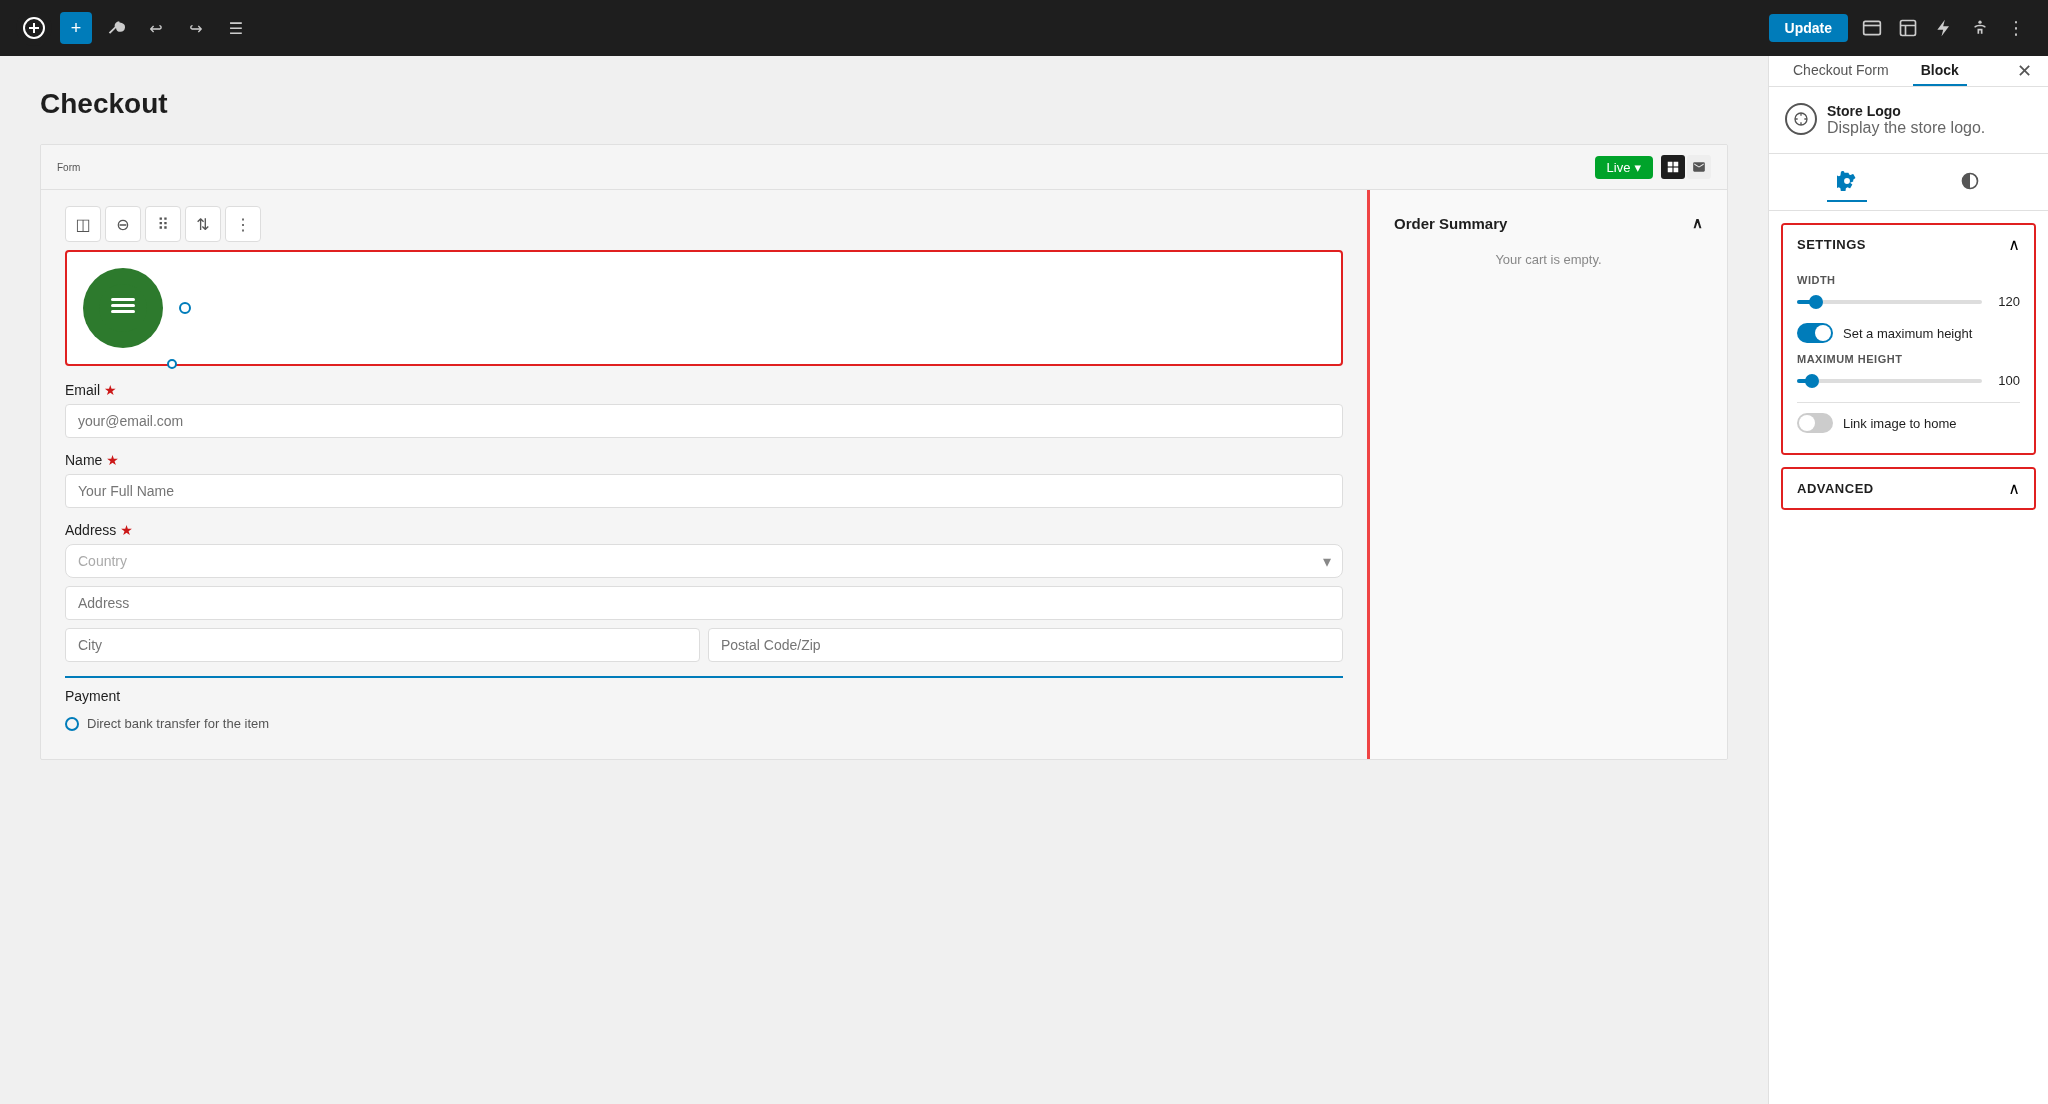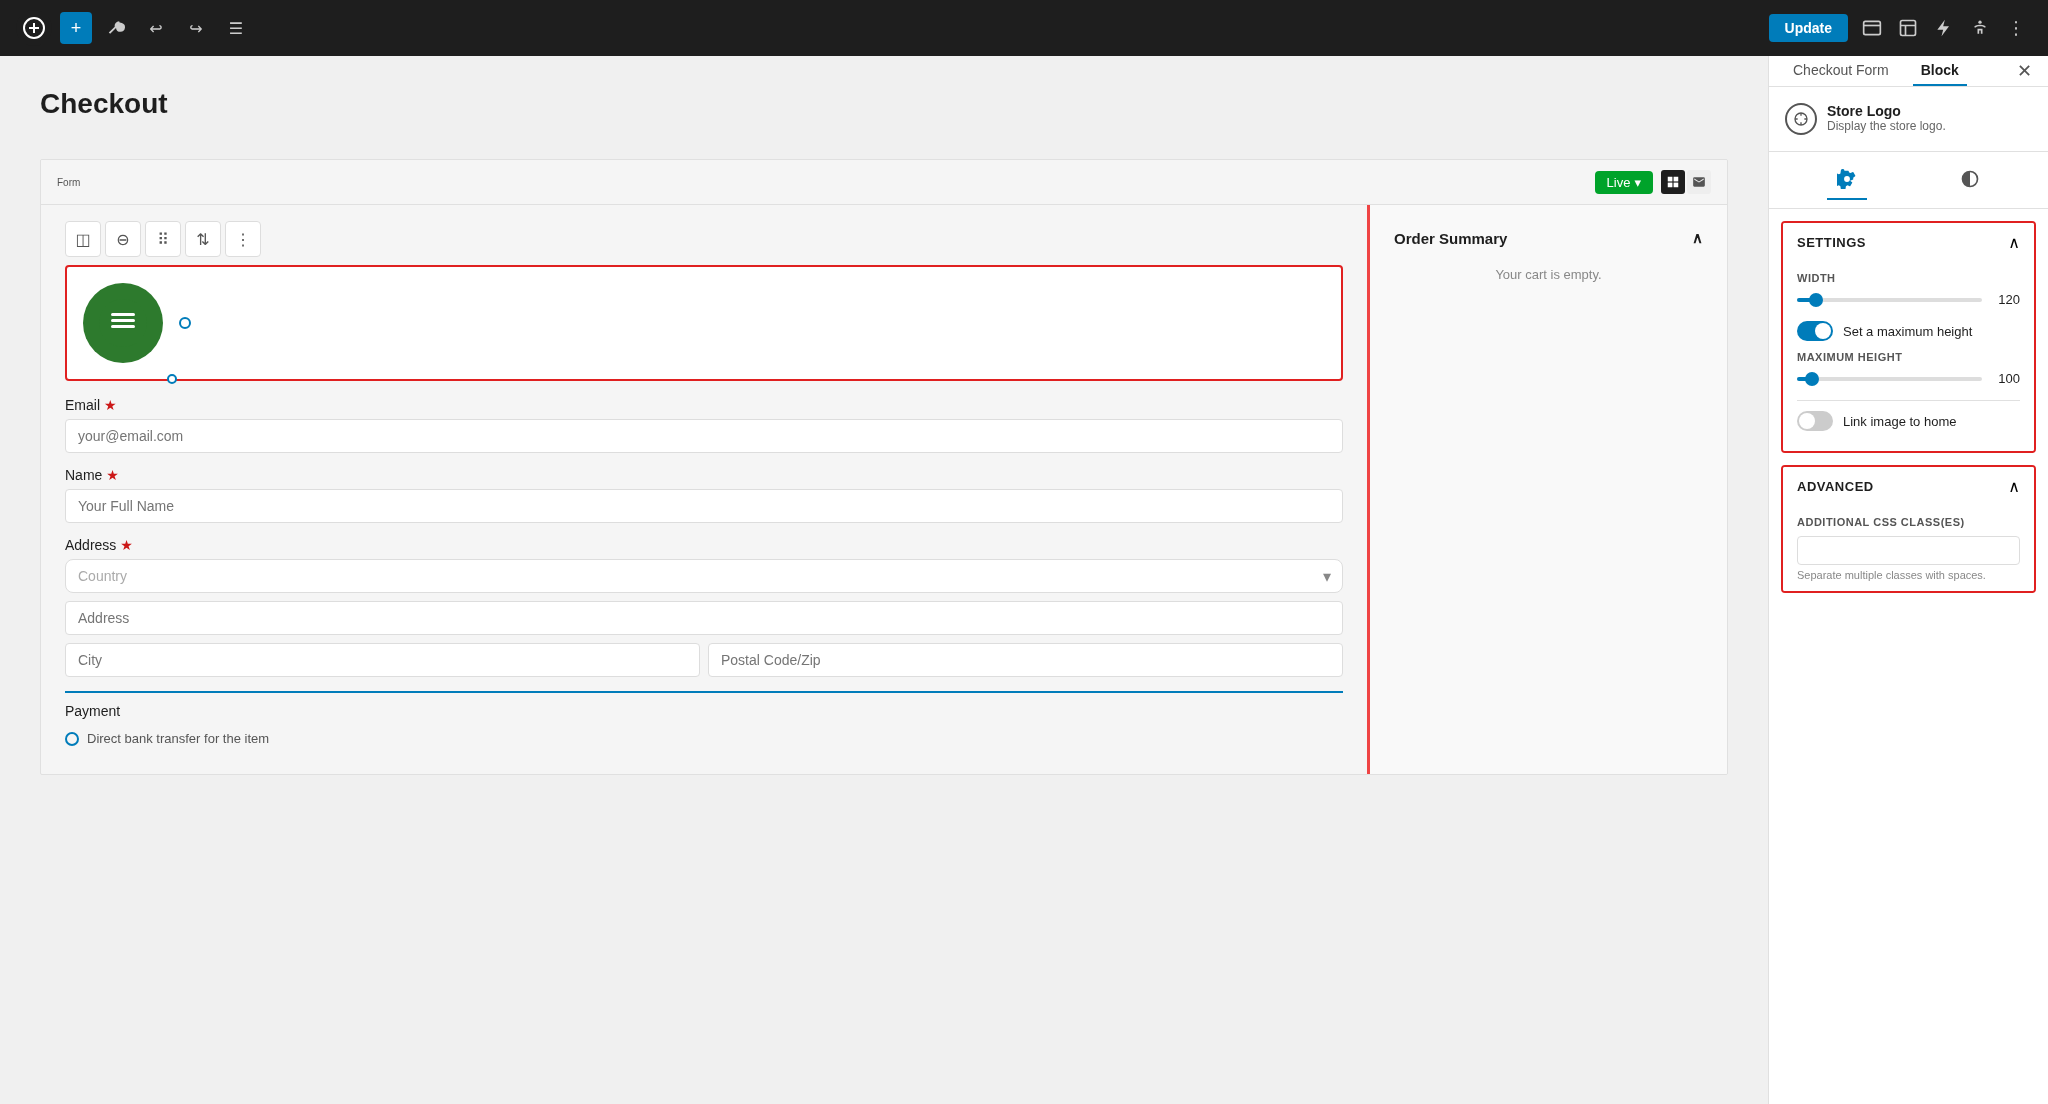--- a/index.html
+++ b/index.html
@@ -70,21 +70,21 @@
       flex: 1;
       background: #f0f0f0;
       overflow-y: auto;
       padding: 32px 40px;
     }
 
     .page-title {
       font-size: 28px;
       font-weight: 600;
       color: #1e1e1e;
-      margin-bottom: 39px;
+      margin-bottom: 24px;
     }
 
     
     .form-block-wrapper {
       background: #f5f5f5;
       border: 1px solid #e0e0e0;
       border-radius: 2px;
       overflow: hidden;
     }
 
@@ -325,21 +325,21 @@
       border-radius: 50%;
       display: flex; align-items: center; justify-content: center;
       flex-shrink: 0;
     }
     .store-logo-text h4 {
       font-size: 14px;
       font-weight: 600;
       color: #1e1e1e;
     }
     .store-logo-text p {
-      font-size: 12px;
+      font-size: 16px;
       color: #666;
     }
 
     
     .icon-tabs {
       display: flex;
       justify-content: space-around;
       padding: 8px 16px;
       border-bottom: 1px solid #e0e0e0;
     }
@@ -738,23 +738,18 @@
       </div>
     </div>
 
     <div class="advanced-section">
 
       <div class="settings-section-header">
         <span class="settings-section-title">Advanced</span>
         <span>∧</span>
       </div>
 
-      <div class="settings-section-body">
-        <span class="settings-label">ADDITIONAL CSS CLASS(ES)</span>
-        <input type="text" class="css-input" value="" style="">
-        <p class="css-hint">Separate multiple classes with spaces.</p>
-      </div>
 
     </div>
 
   </div>
 
 </div>
 
 </body></html>

